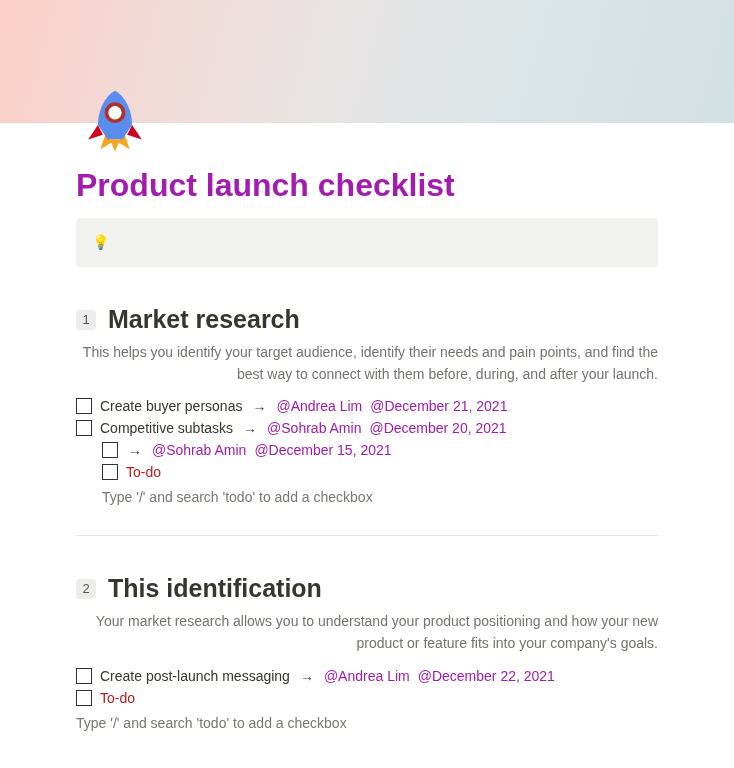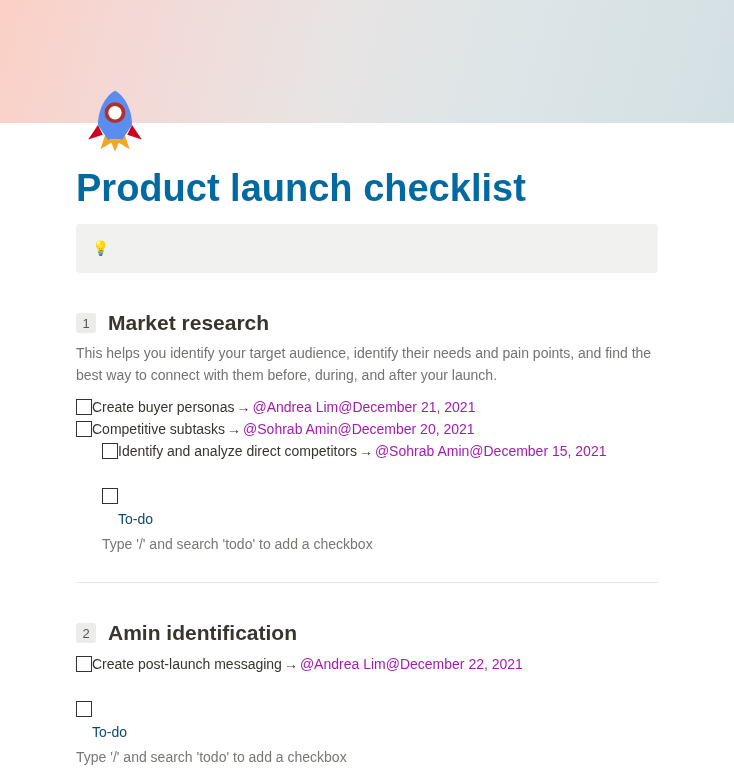--- a/index.html
+++ b/index.html
@@ -16,24 +16,24 @@
   }
   .page {
     padding: 0 76px 40px 76px;
   }
   .icon-wrap {
     margin-top: -42px;
     width: 78px;
     height: 78px;
   }
   .title {
-    font-size: 38px;
+    font-size: 32px;
     font-weight: 700;
     margin: 8px 0 14px 0;
-    color: #0369a1;
+    color: #a21caf;
   }
   .callout {
     background: #f1f1ef;
     border-radius: 4px;
     padding: 14px 16px;
     display: flex;
     gap: 10px;
     font-size: 14px;
     line-height: 1.5;
   }
@@ -42,35 +42,35 @@
   .section { margin-top: 38px; }
   .sec-head { display: flex; align-items: center; gap: 12px; margin-bottom: 8px; }
   .numbox {
     width: 20px; height: 20px;
     background: #ececea;
     color: #585650;
     font-size: 13px;
     display: flex; align-items: center; justify-content: center;
     border-radius: 3px;
   }
-  .sec-title { font-size: 21px; font-weight: 600; text-align: right; }
-  .sec-desc { font-size: 14px; color: #747370; line-height: 1.55; margin-bottom: 10px; }
+  .sec-title { font-size: 25px; font-weight: 600; text-align: right; }
+  .sec-desc { font-size: 14px; color: #747370; line-height: 1.55; margin-bottom: 10px; text-align: right; }
   .todo-row {
-    display: flex; align-items: center; 
+    display: flex; align-items: center; gap: 8px;
     font-size: 14px; padding: 3px 0;
   }
   .checkbox {
     width: 16px; height: 16px;
     border: 1.6px solid #333;
     flex-shrink: 0;
   }
   .todo-text { color: #37352f; }
   .arrow { color: #37352f; margin: 0 2px; }
   .meta { color: #a21caf; }
-  .ghost { color: #0c4a6e; margin-top: 46px; }
+  .ghost { color: #b91c1c; }
   .sub { margin-left: 26px; }
   .hint { font-size: 14px; color: #787773; padding: 6px 0 0 26px; }
   .hint-top { font-size: 14px; color: #787773; padding: 6px 0 0 0; }
   hr.div {
     border: none;
     border-top: 1px solid #e7e7e5;
     margin: 30px 0 0 0;
   }
 </style>
 </head>
@@ -114,37 +114,37 @@
         </div>
         <div class="todo-row">
           <span class="checkbox"></span>
           <span class="todo-text">Competitive subtasks</span>
           <span class="arrow"> → </span>
           <span class="meta">@Sohrab Amin</span>  
           <span class="meta">@December 20, 2021</span>
         </div>
         <div class="todo-row sub">
           <span class="checkbox"></span>
-          <span class="todo-text">Identify and analyze direct competitors</span>
           <span class="arrow"> → </span>
           <span class="meta">@Sohrab Amin</span>  
           <span class="meta">@December 15, 2021</span>
         </div>
         <div class="todo-row sub">
           <span class="checkbox"></span>
           <span class="ghost">To-do</span>
         </div>
         <div class="hint">Type '/' and search 'todo' to add a checkbox</div>
       </div>
       <hr class="div">
       <div class="section">
         <div class="sec-head">
           <div class="numbox">2</div>
-          <div class="sec-title">Amin identification</div>
+          <div class="sec-title">This identification</div>
         </div>
+        <div class="sec-desc">Your market research allows you to understand your product positioning and how your new product or feature fits into your company's goals.</div>
         <div class="todo-row">
           <span class="checkbox"></span>
           <span class="todo-text">Create post-launch messaging</span>
           <span class="arrow"> → </span>
           <span class="meta">@Andrea Lim</span>  
           <span class="meta">@December 22, 2021</span>
         </div>
         <div class="todo-row">
           <span class="checkbox"></span>
           <span class="ghost">To-do</span>

